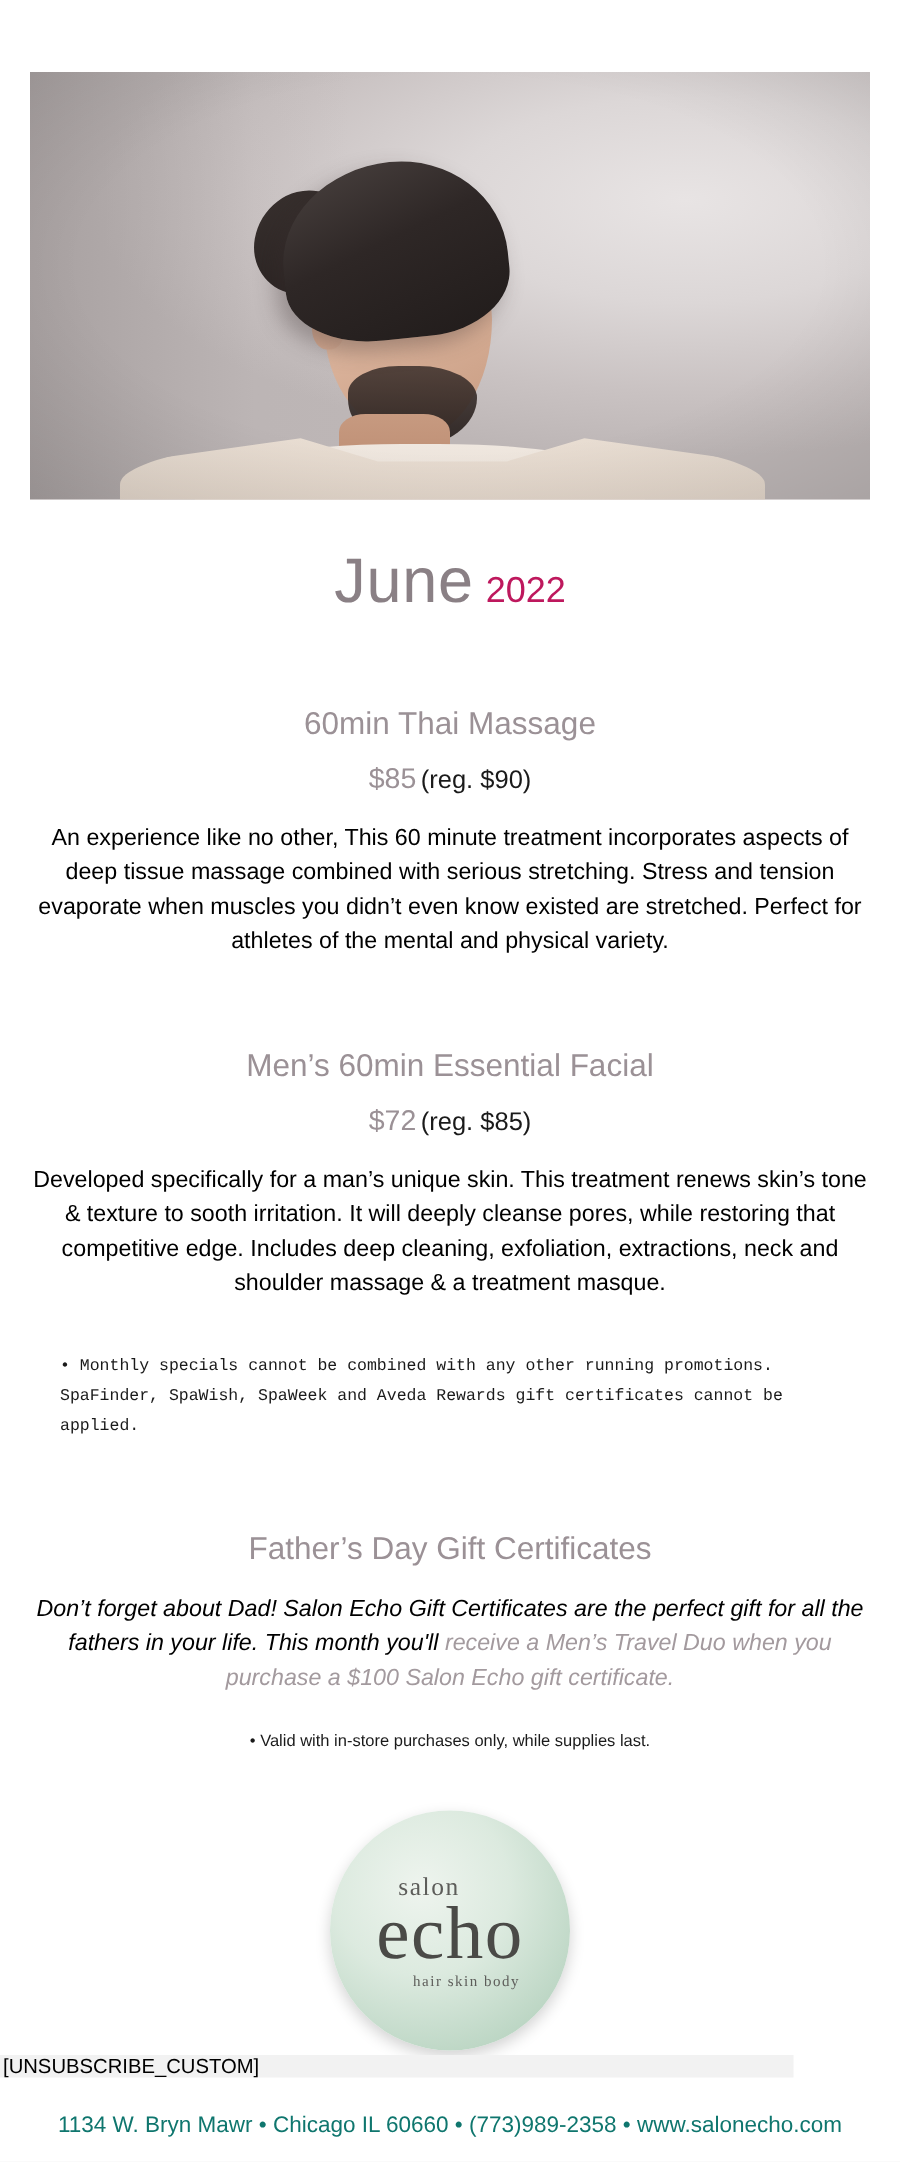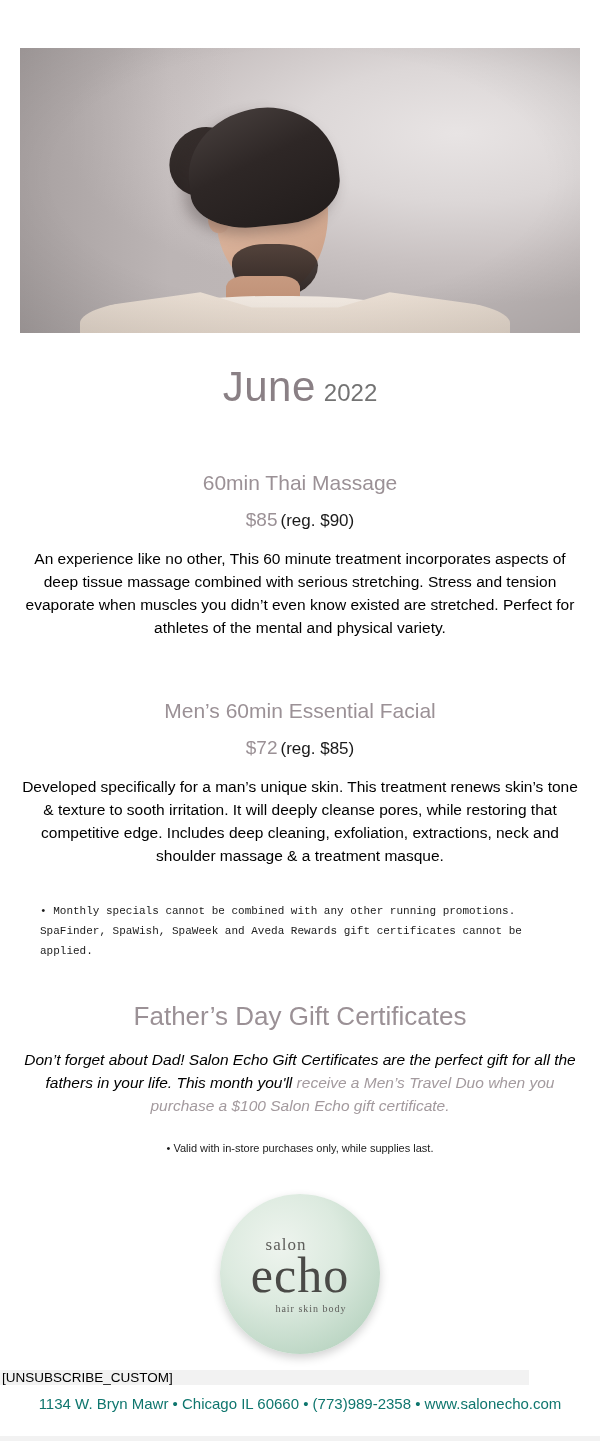--- a/index.html
+++ b/index.html
@@ -131,21 +131,21 @@
     margin-bottom: 10px;
   }
   .month {
     font-size: 42px;
     color: #8a8085;
     font-weight: 400;
     letter-spacing: 0.5px;
   }
   .year {
     font-size: 24px;
-    color: #737373;
+    color: #be185d;
     font-weight: 400;
     margin-left: 8px;
   }
 
   .section {
     padding: 0 16px;
     text-align: center;
   }
   .svc-title {
     font-size: 21px;
@@ -182,23 +182,23 @@
     font-family: Liberation Mono, monospace;
   }
   .fineprint-small {
     font-size: 11px;
     line-height: 18px;
     color: #1a1a1a;
     margin: 22px auto 0 auto;
     text-align: center;
   }
   .gift-title {
-    font-size: 26px;
+    font-size: 21px;
     color: #9b9196;
-    margin-top: 40px;
+    margin-top: 60px;
     margin-bottom: 16px;
   }
   .gift-desc {
     font-size: 15.5px;
     line-height: 23px;
     color: #000;
     max-width: 560px;
     margin: 0 auto;
     font-style: italic;
   }

